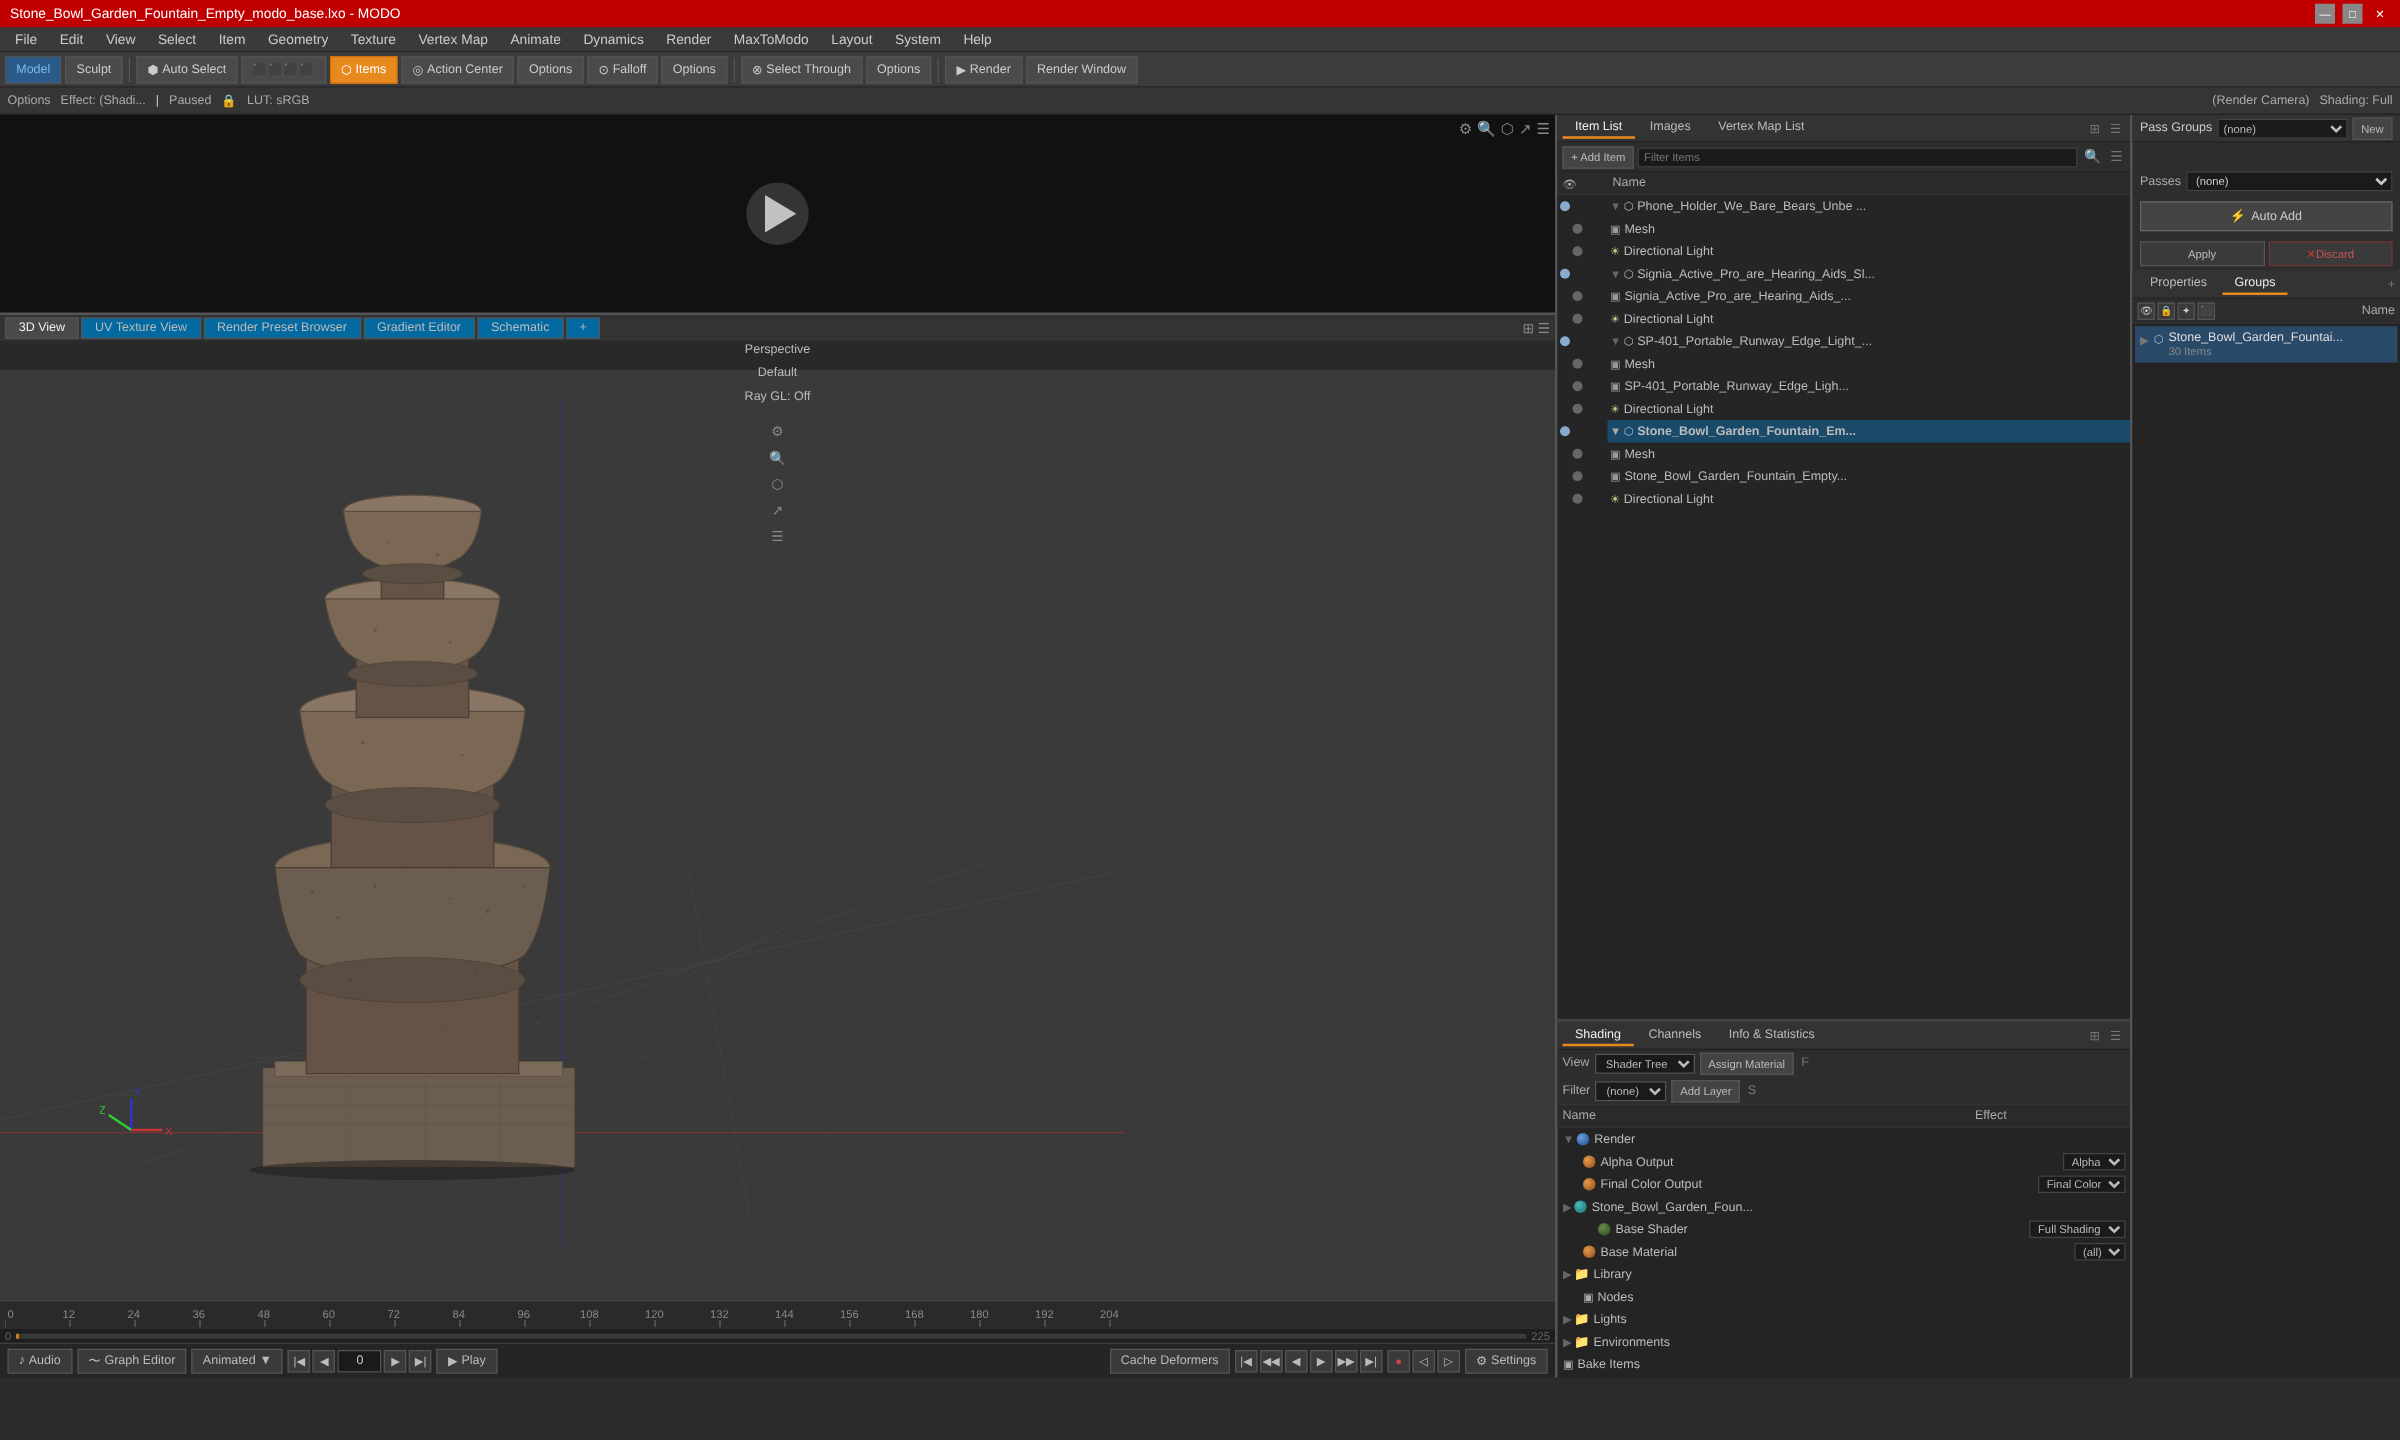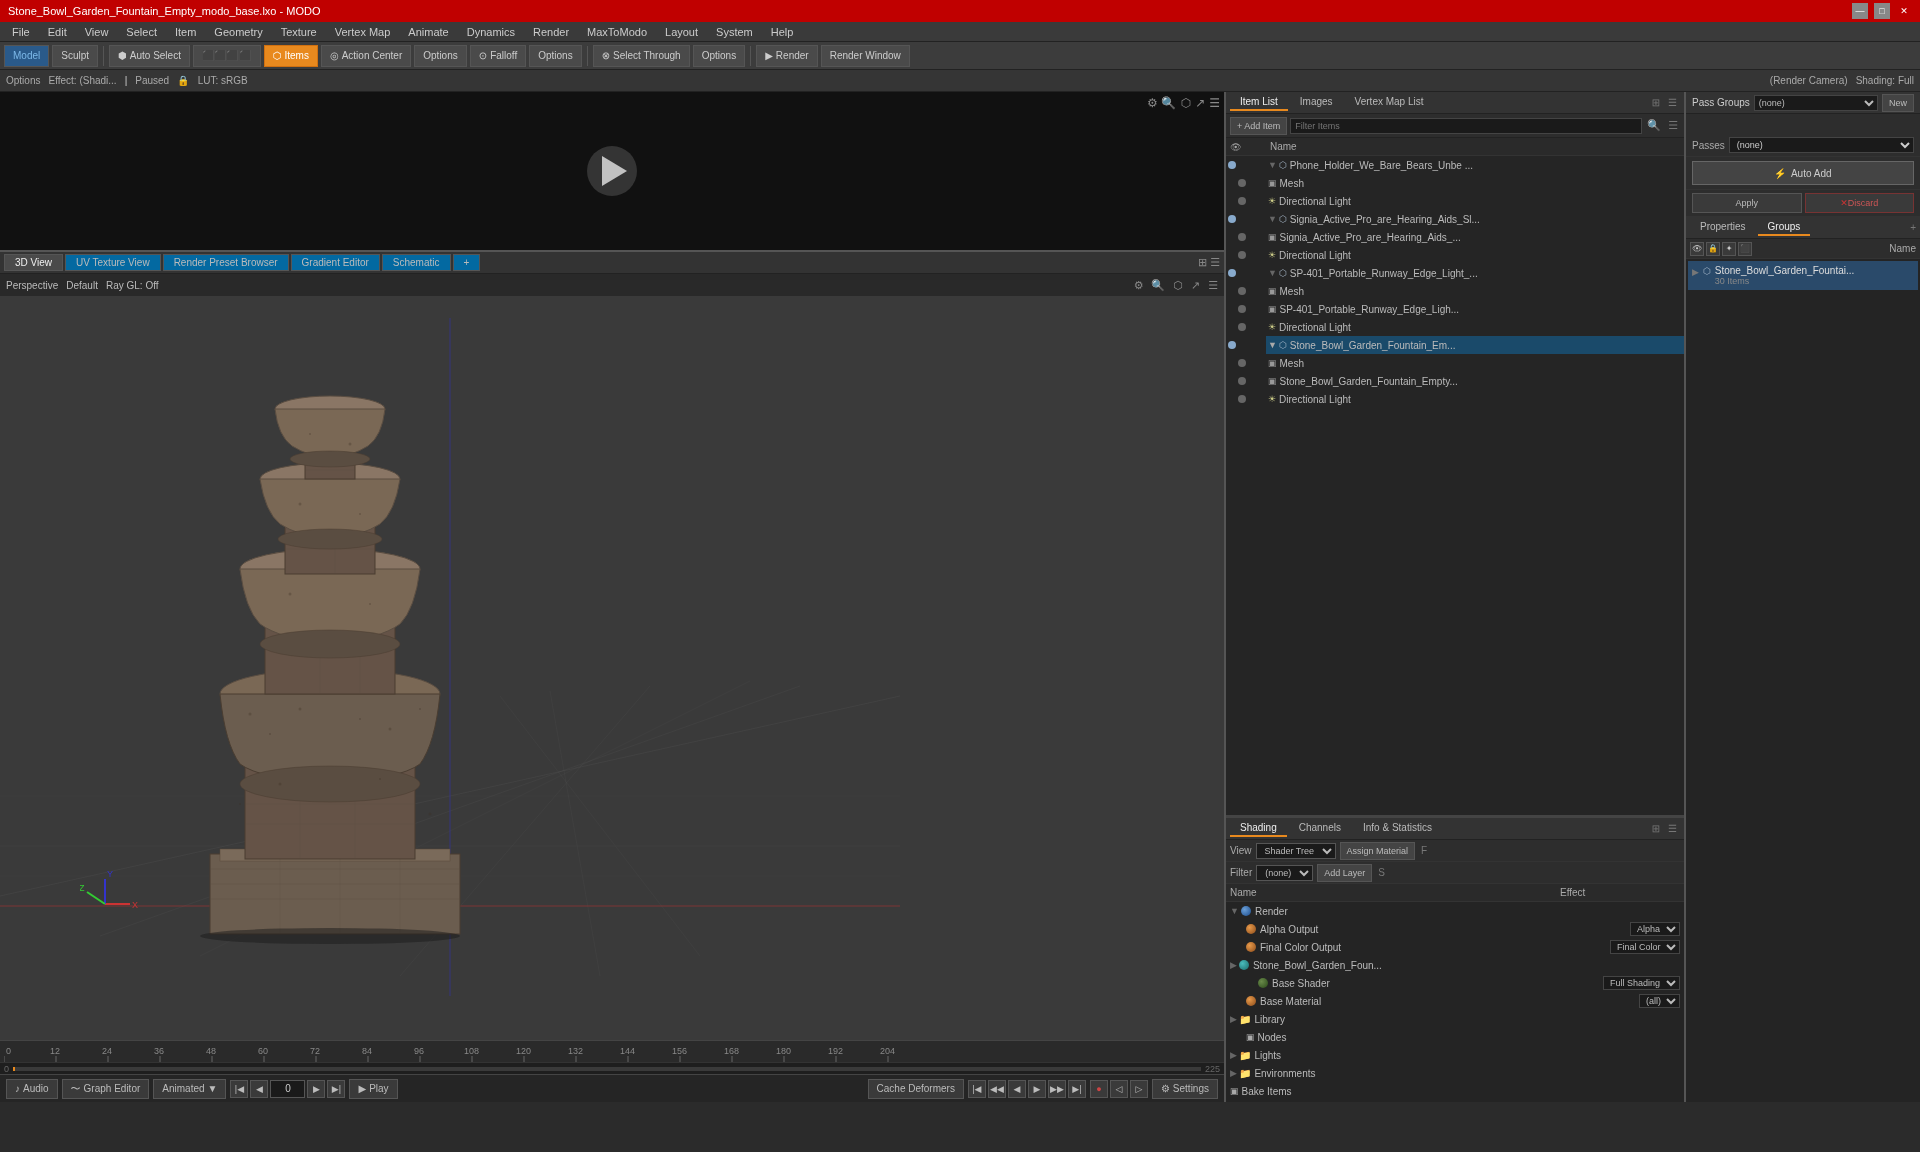--- a/index.html
+++ b/index.html
@@ -158,20 +158,21 @@
     #viewport-toolbar {
       position: absolute;
       top: 0; left: 0; right: 0;
       height: 22px;
       background: rgba(40,40,40,0.9);
       display: flex;
       align-items: center;
       padding: 0 6px;
       gap: 8px;
       z-index: 10;
+      flex-direction: column;
     }
     .vp-label { font-size: 10px; color: #bbb; }
 
     
     #stats-overlay {
       position: absolute;
       bottom: 40px;
       right: 20px;
       text-align: right;
       font-size: 10px;
@@ -983,21 +984,21 @@
           </div>
         </div>
 
         <div class="item-full-row">
           <div class="item-vis-area">
             <div class="vis-dot" style="background:#88aacc;"></div>
           </div>
           <div class="item-main-area selected">
             <span style="color:#aaa; font-size:9px; margin-right:2px;">▼</span>
             <span style="color:#aabbcc; margin-right:3px; font-size:9px;">⬡</span>
-            <span style="overflow:hidden; text-overflow:ellipsis; white-space:nowrap;">Stone_Bowl_Garden_Fountain_Em...</span>
+            <span style="overflow:hidden; text-overflow:ellipsis; white-space:nowrap;font-weight:bold;">Stone_Bowl_Garden_Fountain_Em...</span>
           </div>
         </div>
         <div class="item-full-row">
           <div class="item-vis-area" style="padding-left:12px;">
             <div class="vis-dot"></div>
           </div>
           <div class="item-main-area item-indent-2">
             <span style="color:#999; margin-right:3px; font-size:9px;">▣</span>
             <span>Mesh</span>
           </div>
@@ -1137,21 +1138,21 @@
         </div>
 
         <div class="shader-row">
           
           
         </div>
       </div>
     </div>
   </div>
 
-  <div id="groups-panel" style="width:236px; background:#2d2d2d; border-left:2px solid #555; display:flex; flex-direction:column;">
+  <div id="groups-panel" style="width:216px; background:#2d2d2d; border-left:2px solid #555; display:flex; flex-direction:column;">
 
     <div id="groups-header" style="height:22px; background:#333; display:flex; align-items:center; padding:0 6px; border-bottom:1px solid #222; gap:4px; font-size:10px;">
       <span>Pass Groups</span>
       <select style="flex:1; height:16px; background:#1a1a1a; border:1px solid #444; color:#bbb; font-size:9px;">
         <option>(none)</option>
       </select>
       <div class="small-btn">
         <span>New</span>
       </div>
     </div>

